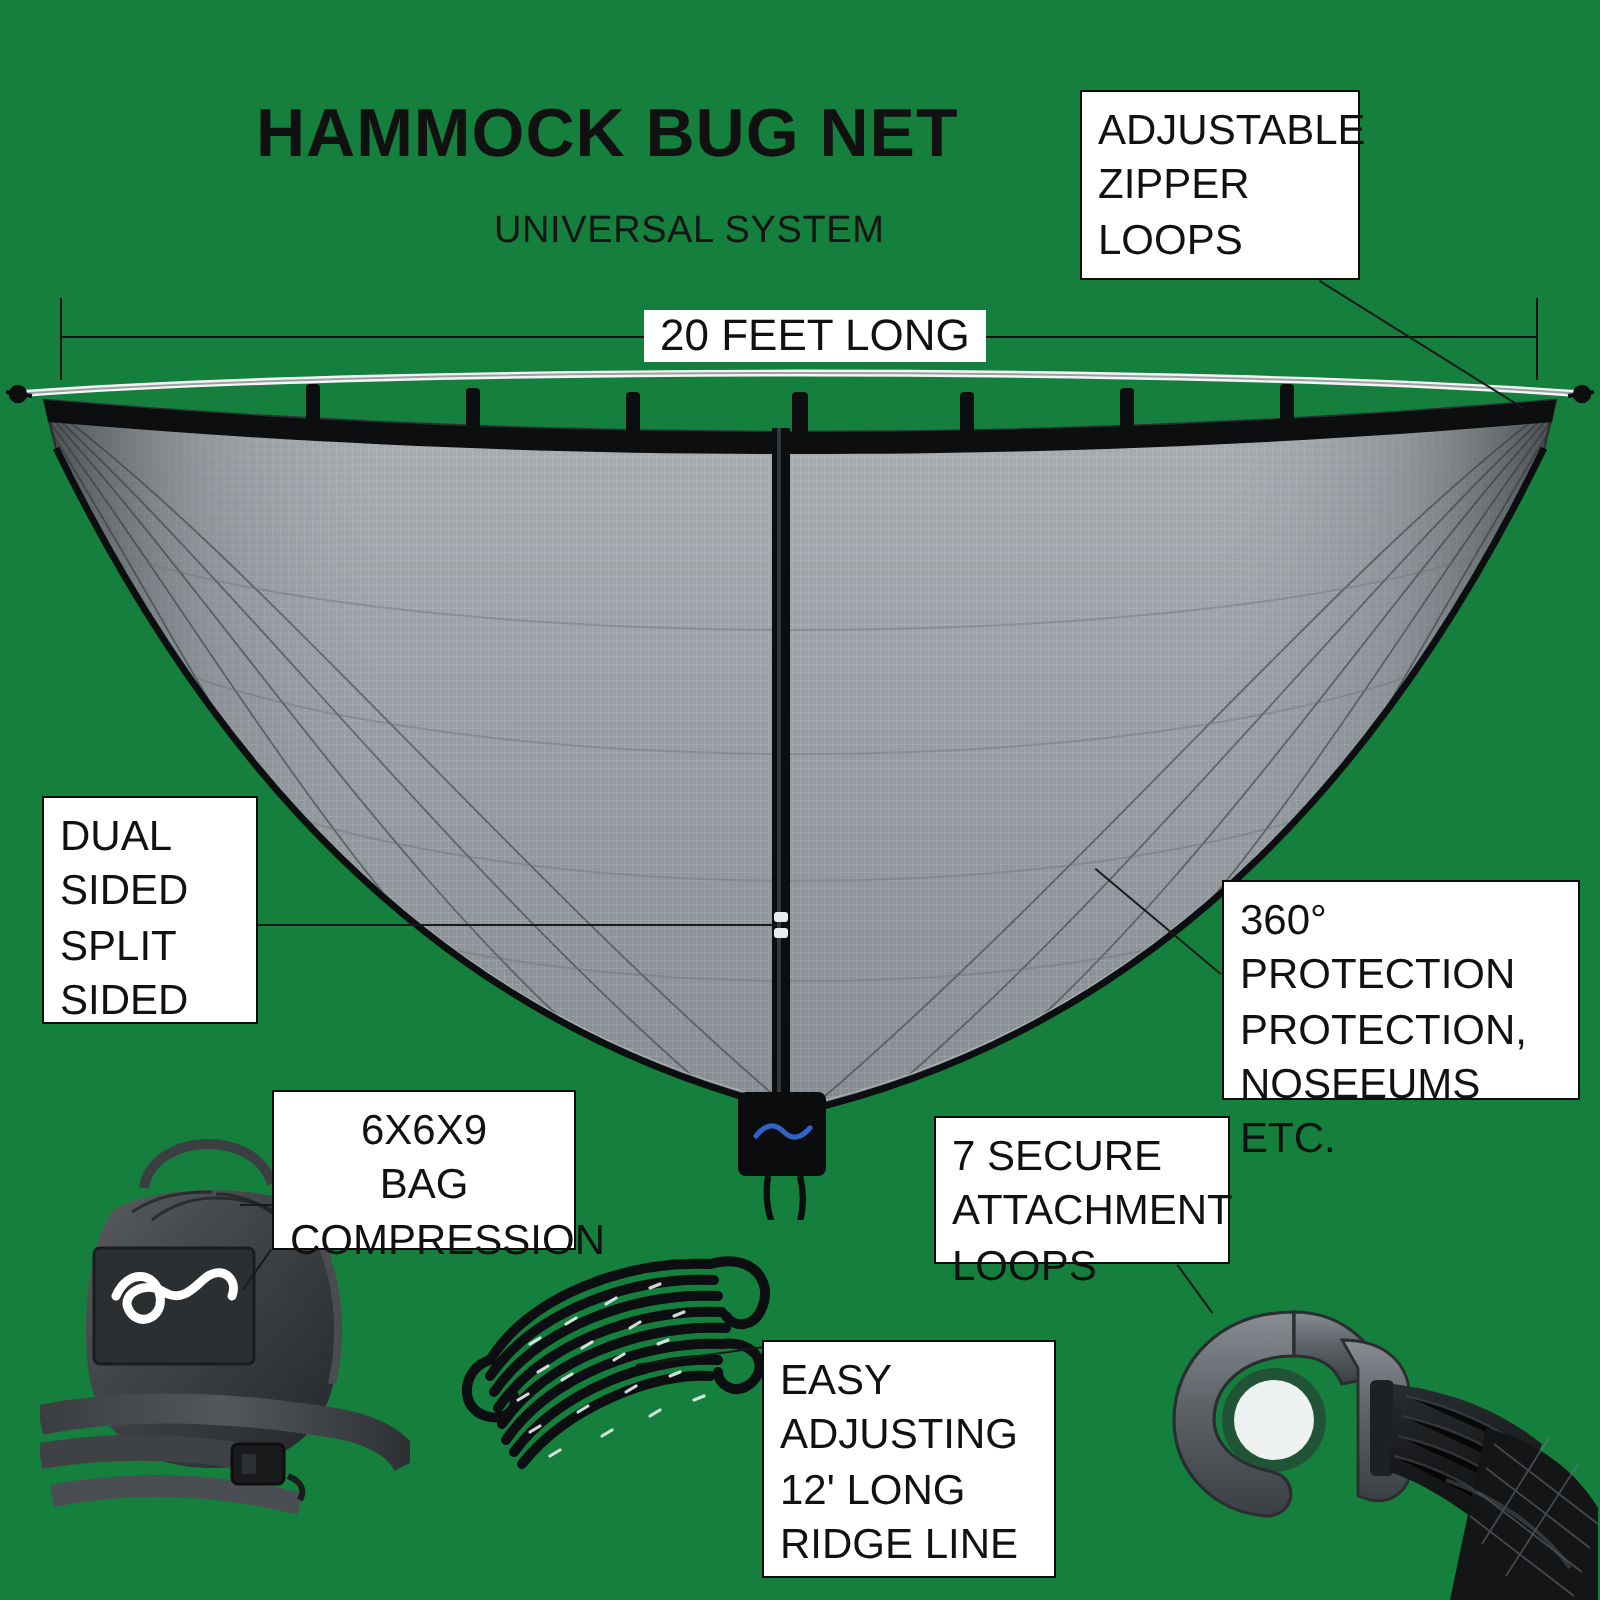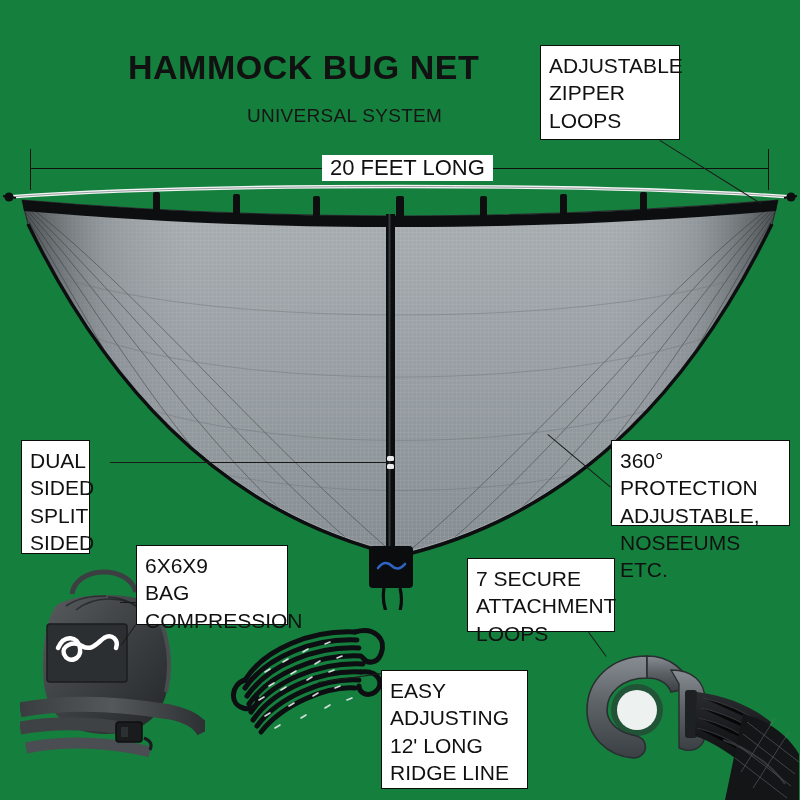--- a/index.html
+++ b/index.html
@@ -77,21 +77,21 @@
     position: absolute;
     box-sizing: border-box;
     border: 1.7px solid #0b0b0b;
     background: #ffffff;
     color: #111111;
     font-size: 21px;
     line-height: 1.3;
     padding: 6px 8px;
     z-index: 20;
   }
-  .callout.centered { text-align: left; }
+  .callout.centered { text-align: center; }
 
   
   .leader {
     position: absolute;
     height: 0;
     border-top: 1.3px solid #1a1a1a;
     transform-origin: 0 0;
     z-index: 15;
   }
 
@@ -258,31 +258,31 @@
   </svg>
 
   <div class="leader" style="left:660px; top:140px; width:120px; transform:rotate(32deg);"></div>
   <div class="callout" style="left:540px; top:45px; width:140px; height:95px;">
     <div>ADJUSTABLE</div>
     <div>ZIPPER</div>
     <div>LOOPS</div>
   </div>
 
   <div class="leader" style="left:110px; top:462px; width:278px;"></div>
-  <div class="callout" style="left:21px; top:398px; width:69px; height:114px;margin-top:42px;">
+  <div class="callout" style="left:21px; top:398px; width:108px; height:114px;">
     <div>DUAL</div>
     <div>SIDED</div>
     <div>SPLIT</div>
     <div>SIDED</div>
   </div>
 
   <div class="leader" style="left:548px; top:434px; width:82px; transform:rotate(40deg);"></div>
-  <div class="callout" style="left:611px; top:440px; width:179px; height:86px;">
+  <div class="callout" style="left:611px; top:440px; width:179px; height:110px;">
     <div>360° PROTECTION</div>
-    <div>ADJUSTABLE,</div>
+    <div>PROTECTION,</div>
     <div>NOSEEUMS ETC.</div>
   </div>
 
   <div class="leader" style="left:136px; top:625px; width:25px; transform:rotate(125deg);"></div>
   <div class="leader" style="left:140px; top:603px; width:20px; transform:rotate(180deg);"></div>
   <div class="callout centered" style="left:136px; top:545px; width:152px; height:80px;">
     <div>6X6X9</div>
     <div>BAG</div>
     <div>COMPRESSION</div>
   </div>

